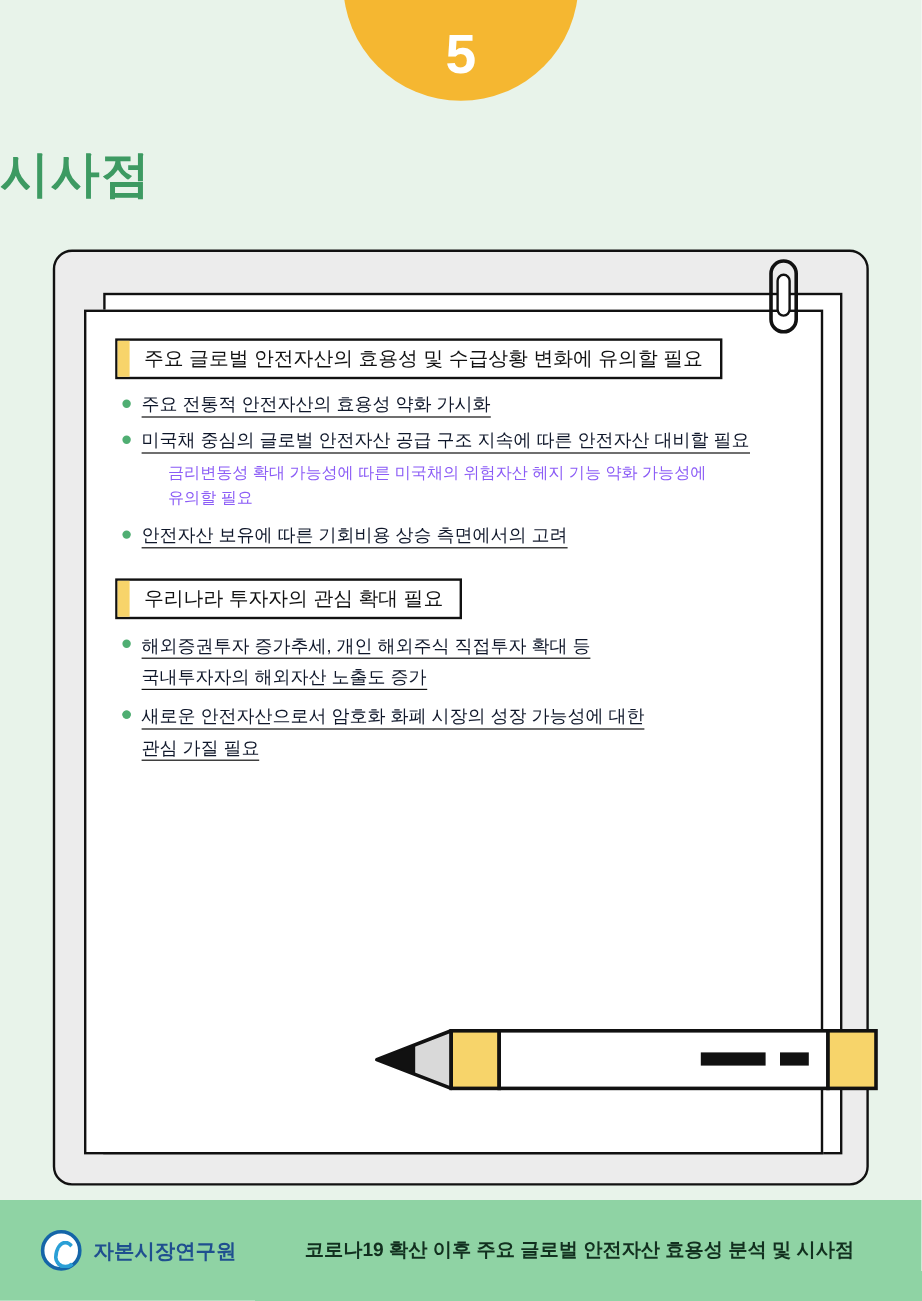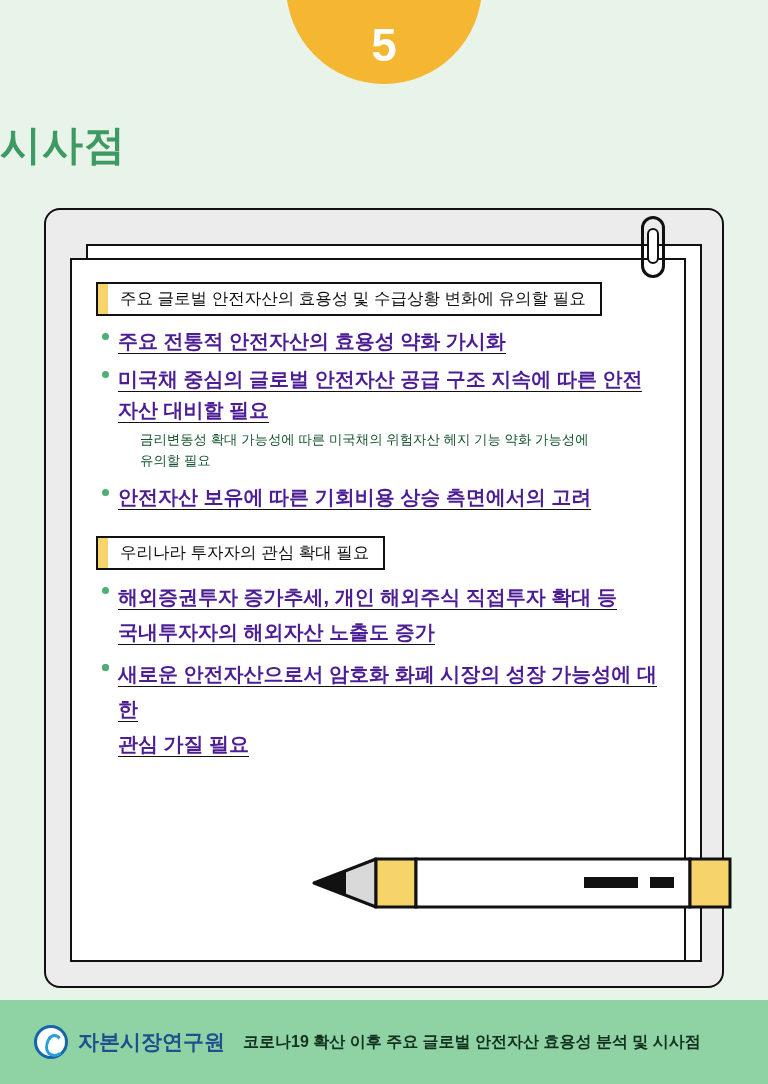--- a/index.html
+++ b/index.html
@@ -133,35 +133,35 @@
   }
   li.bullet > .dot {
     position: absolute;
     left: 0; top: 7px;
     width: 7px; height: 7px;
     border-radius: 50%;
     background: #4fae72;
   }
   .b-text {
     display: inline;
-    font-size: 20px;
-    font-weight: bold;
-    color: #4c1d95;
+    font-size: 15px;
+    font-weight: normal;
+    color: #0f172a;
     line-height: 1.55;
     border-bottom: 1.6px solid #111;
     padding-bottom: 1px;
     box-decoration-break: clone;
     -webkit-box-decoration-break: clone;
   }
   .b-text.two-line { line-height: 1.75; }
 
   .sub-text {
     margin: 3px 0 10px 22px;
     font-size: 13.4px;
-    color: #14532d;
+    color: #8b5cf6;
     line-height: 1.6;
     font-weight: normal;
   }
 
   .gap { height: 16px; }
 
   
   .pencil {
     position: absolute;
     left: 312px; top: 855px;
@@ -191,32 +191,33 @@
   .logo-mark::after {
     content: "";
     position: absolute;
     left: 8px; top: 6px;
     width: 13px; height: 17px;
     border: 3px solid #2a9fd6;
     border-radius: 50% 50% 50% 50% / 60% 60% 40% 40%;
     border-right-color: transparent;
   }
   .logo-text {
-    font-size: 21px;
+    font-size: 17px;
     font-weight: bold;
     color: #1f4f8f;
     margin-right: 18px;
     white-space: nowrap;
     font-family: Liberation Mono, monospace;
   }
   .footer-title {
     font-size: 16px;
     font-weight: bold;
     color: #12301f;
     white-space: nowrap;
+    margin-left: 39px;
   }
 </style>
 </head>
 <body>
 
 <div class="badge-wrap">
   <div class="badge">
     <span class="badge-num">5</span>
   </div>
 </div>

